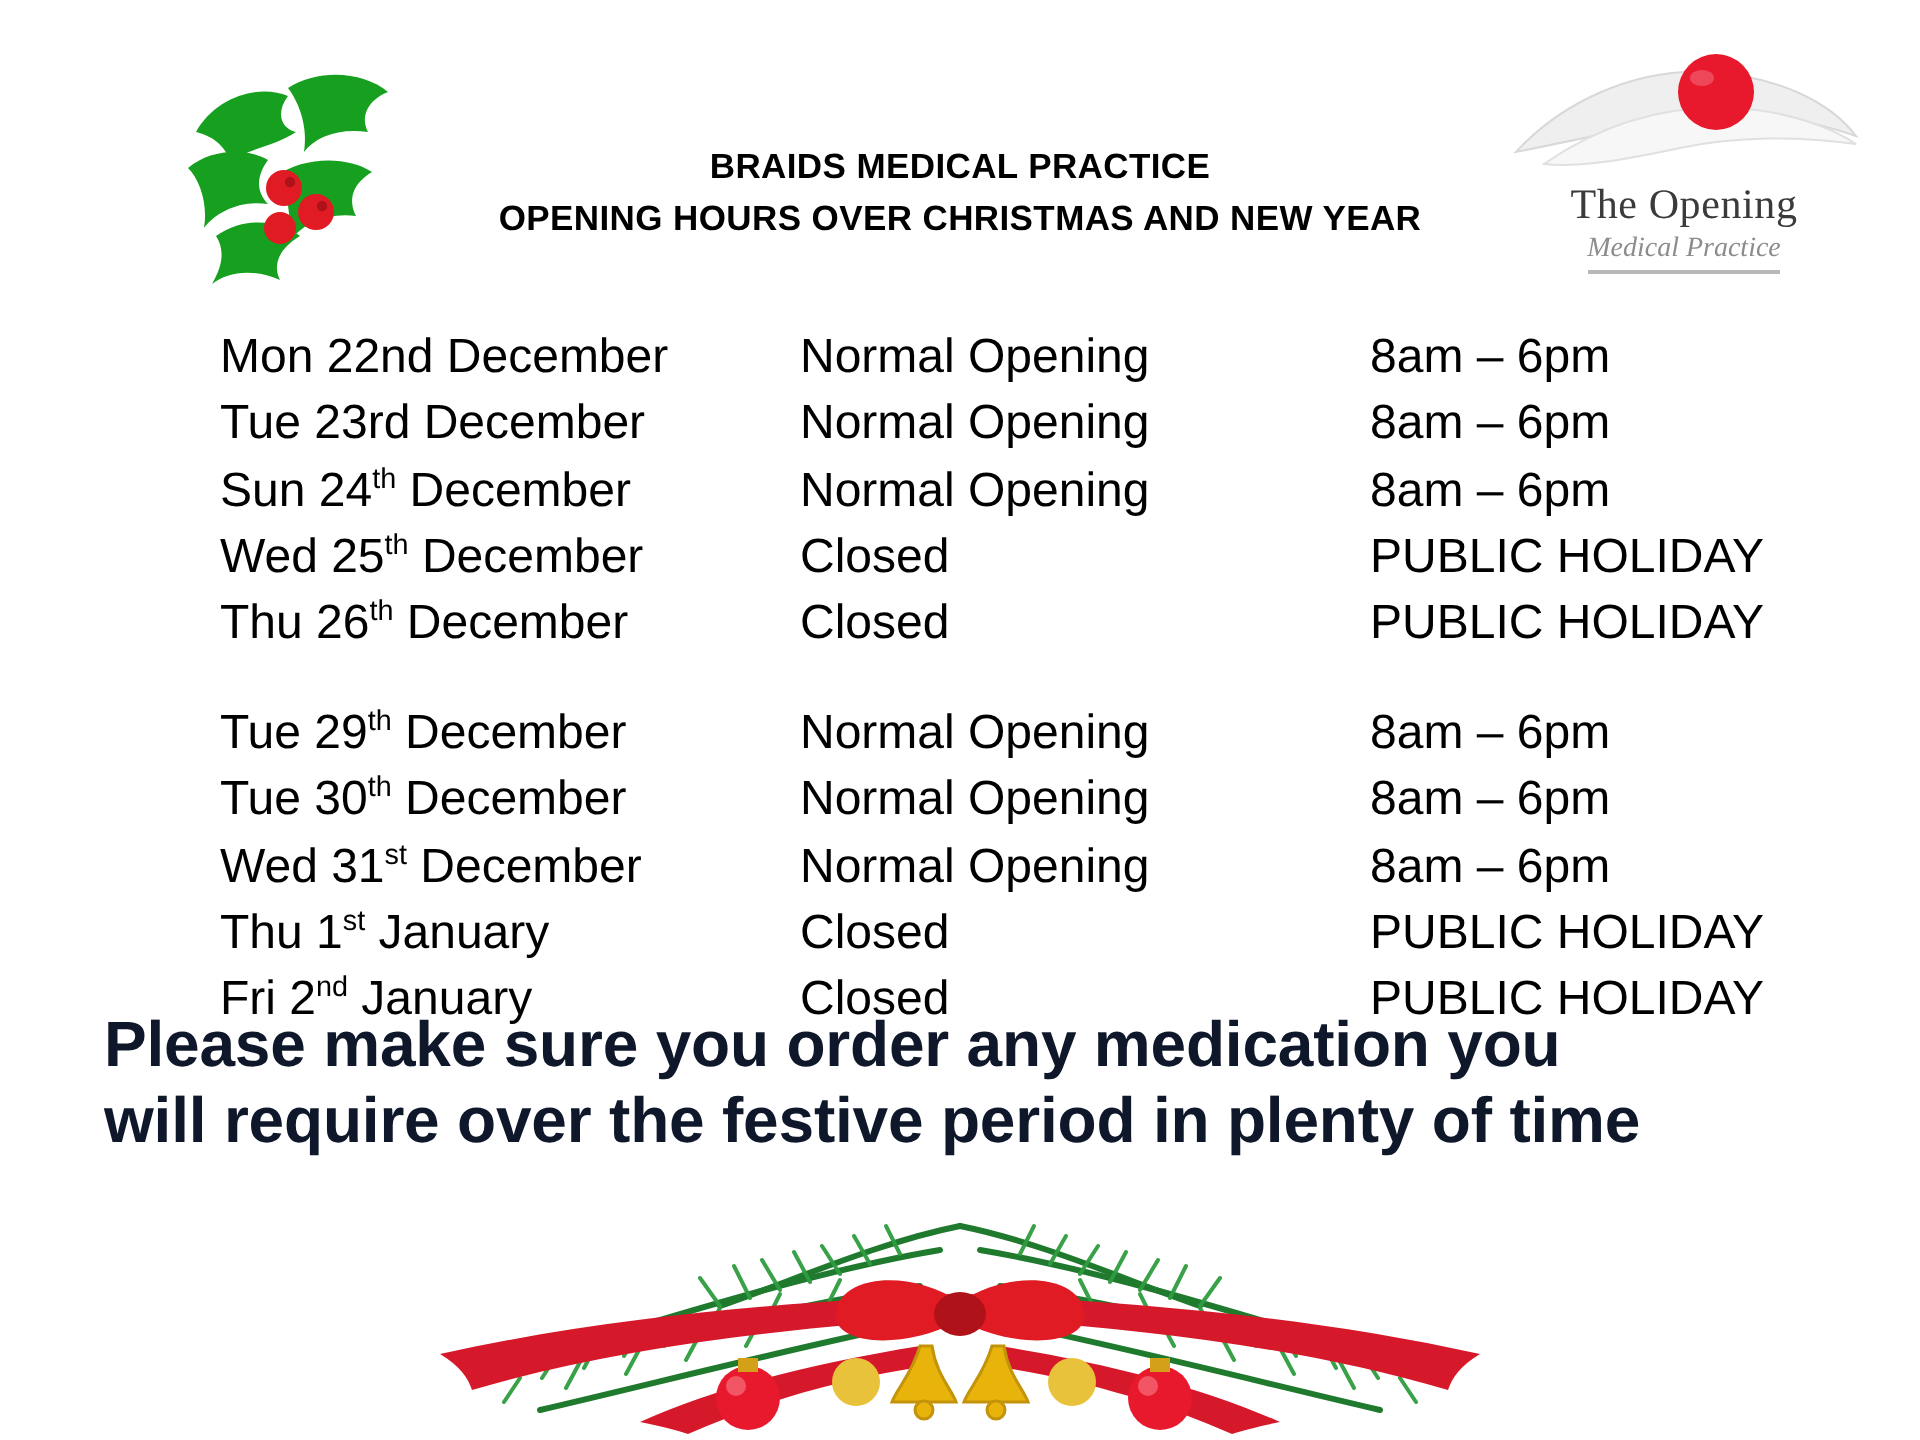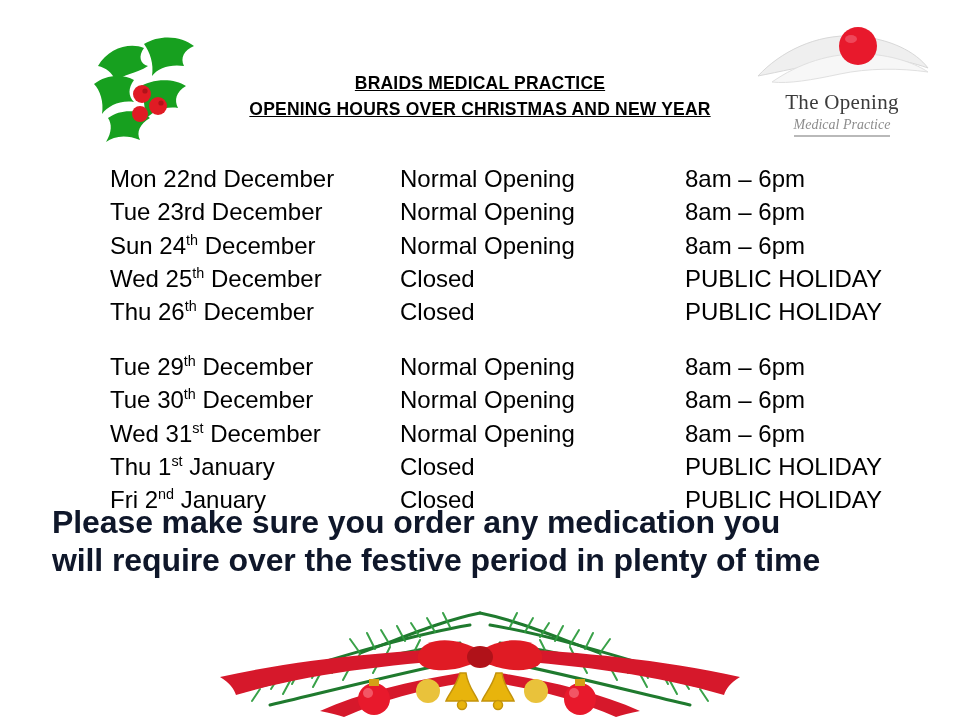--- a/index.html
+++ b/index.html
@@ -63,21 +63,20 @@
     text-align: right;
   }
 
   
   .heading {
     position: absolute;
     left: 0;
     top: 70px;
     width: 960px;
     text-align: center;
-    text-decoration: underline;
   }
   .heading-line {
     font-size: 17.5px;
     font-weight: bold;
     color: #000000;
     line-height: 26px;
     letter-spacing: .2px;
   }
 
   

